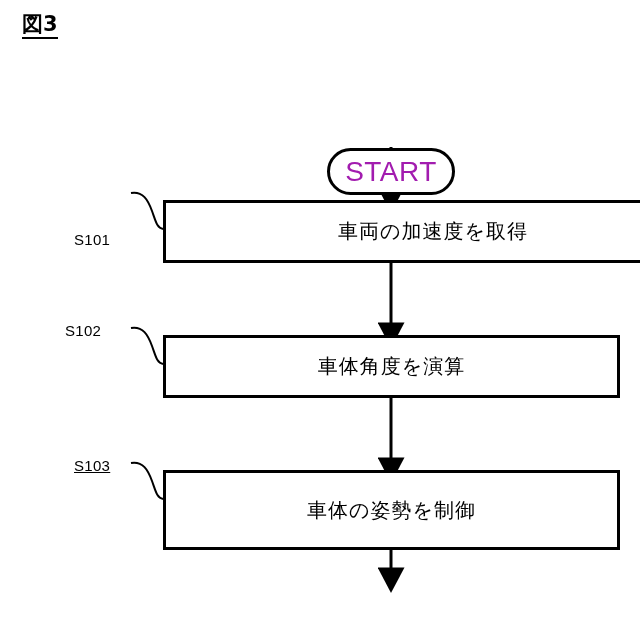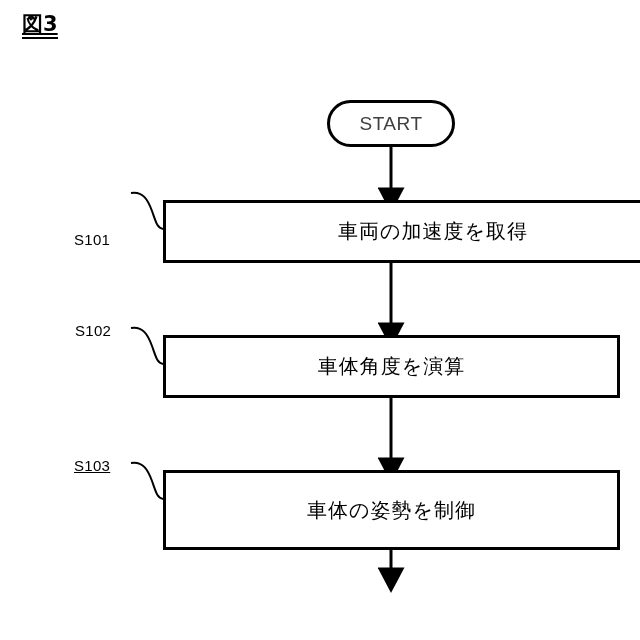--- a/index.html
+++ b/index.html
@@ -23,36 +23,36 @@
     left: 22px;
     top: 12px;
     font-size: 21px;
     font-weight: 700;
     color: #000000;
     letter-spacing: 0px;
     line-height: 1.15;
     border-bottom: 2.5px solid #000000;
     padding-bottom: 1px;
     font-family: "DejaVu Sans", "Liberation Sans", sans-serif;
-    text-decoration: underline;
   }
   
   .terminal {
     position: absolute;
     box-sizing: border-box;
     border: 3px solid #000000;
     border-radius: 999px;
     background: #ffffff;
     display: flex;
     align-items: center;
     justify-content: center;
-    font-size: 19px;
-    color: #404040;
+    font-size: 28px;
+    color: #a21caf;
     letter-spacing: 0.5px;
     font-family: "Liberation Sans", "DejaVu Sans", sans-serif;
+    margin-top: 48px;
   }
   #node-start { left: 327px; top: 100px; width: 128px; height: 47px; }
   #node-end   { left: 322px; top: 580px; width: 138px; height: 47px; }
 
   
   .process {
     position: absolute;
     box-sizing: border-box;
     border: 3px solid #000000;
     background: #ffffff;
@@ -71,21 +71,21 @@
   
   .step-label {
     position: absolute;
     font-size: 15px;
     color: #000000;
     letter-spacing: 0.3px;
     white-space: nowrap;
     font-family: "Liberation Sans", "DejaVu Sans", sans-serif;
   }
   #label-s101 { left: 74px; top: 187px; margin-top: 44px; }
-  #label-s102 { left: 75px; top: 322px; }
+  #label-s102 { left: 65px; top: 322px; }
   #label-s103 { left: 74px; top: 457px; text-decoration: underline; }
 
   
   #connectors {
     position: absolute;
     left: 0;
     top: 0;
     width: 640px;
     height: 640px;
     pointer-events: none;

